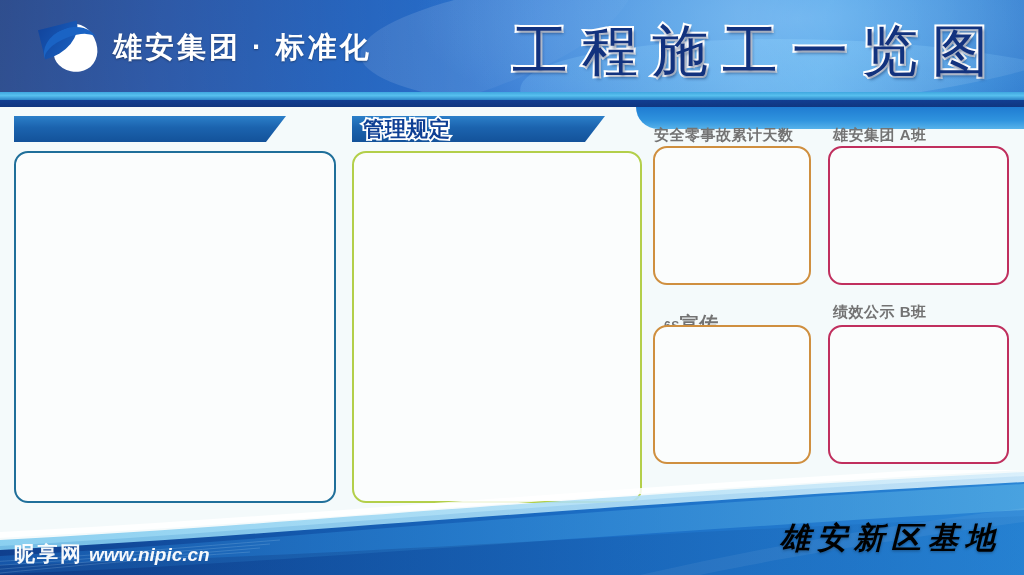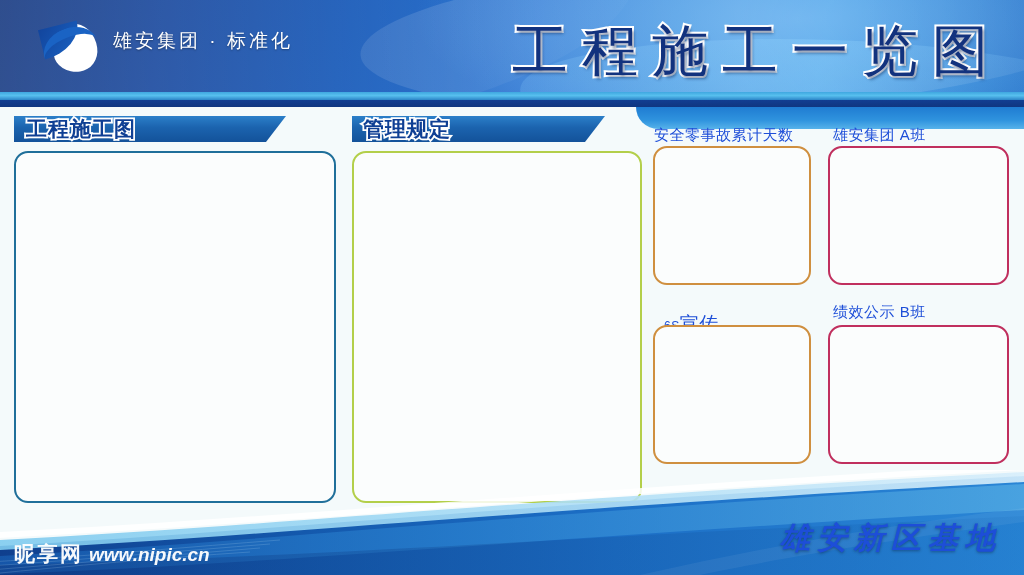--- a/index.html
+++ b/index.html
@@ -85,22 +85,22 @@
     left: -6px; top: 3px;
     width: 40px; height: 30px;
     border-radius: 0 0 100% 0;
     background: linear-gradient(135deg,#12459d,#1a63c4);
     transform: rotate(-14deg);
   }
 
   .brand-text {
     position: absolute;
     left: 113px; top: 28px;
-    font-size: 19px;
-    font-weight: normal;
+    font-size: 29px;
+    font-weight: bold;
     color: #ffffff;
     letter-spacing: 3px;
     text-shadow: 0 1px 2px rgba(0,0,0,0.35);
     white-space: nowrap;
   }
 
   .main-title {
     position: absolute;
     right: 22px; top: 14px;
     font-size: 56px;
@@ -166,22 +166,22 @@
     position: absolute;
     background: #fbfdfd;
     border-radius: 14px;
     box-sizing: border-box;
   }
 
   
   .cap {
     position: absolute;
     font-size: 15px;
-    font-weight: normal;
-    color: #1d4ed8;
+    font-weight: bold;
+    color: #737373;
     white-space: nowrap;
     letter-spacing: 0.5px;
   }
   .cap .sm { font-size: 12px; }
   .cap .lg { font-size: 19px; }
 
   
   .bottom {
     position: absolute;
     left: 0; top: 470px;
@@ -212,21 +212,21 @@
     margin-left: 6px;
   }
 
   .calligraphy {
     position: absolute;
     right: 22px; top: 518px;
     font-family: Liberation Sans, sans-serif;
     font-size: 30px;
     font-weight: bold;
     font-style: italic;
-    color: #1d4ed8;
+    color: #000000;
     letter-spacing: 7px;
     white-space: nowrap;
     text-shadow: 0 1px 3px rgba(0,0,0,0.35);
     z-index: 12;
   }
   .idbadge {
     position: absolute;
     right: 6px; top: 542px;
     background: rgba(12,40,95,0.55);
     color: #ffffff;
@@ -256,21 +256,20 @@
     <div class="main-title">工程施工一览图</div>
   </div>
 
   <div class="hdr-strip-light"></div>
   <div class="hdr-strip-dark"></div>
   <div class="hdr-under-curve"></div>
 
   <div class="banner" style="left:14px; top:116px; width:272px;">
     <div class="banner-body"></div>
   </div>
-  <div class="banner-label" style="position:absolute; left:26px; top:115px;">工程施工图</div>
 
   <div class="panel" style="left:14px; top:151px; width:322px; height:352px; border:2px solid #1f6f9a;"></div>
 
   <div class="banner" style="left:352px; top:116px; width:253px;">
     <div class="banner-body"></div>
   </div>
   <div class="banner-label" style="position:absolute; left:363px; top:115px;">管理规定</div>
 
   <div class="panel" style="left:352px; top:151px; width:290px; height:352px; border:2px solid #b3cf4a;"></div>
 

